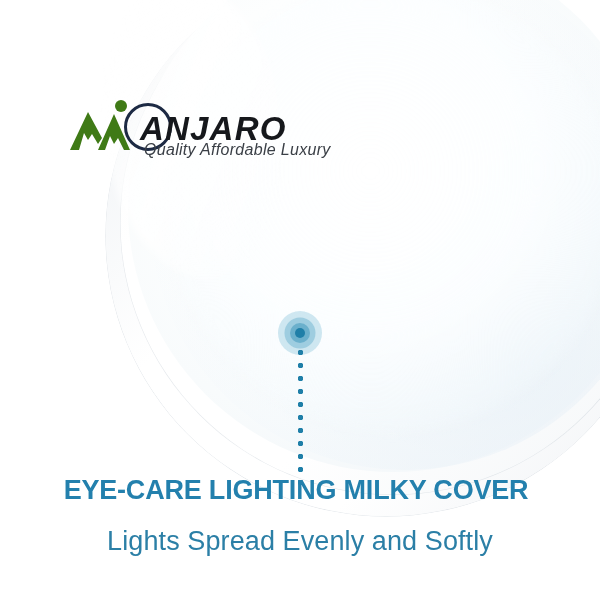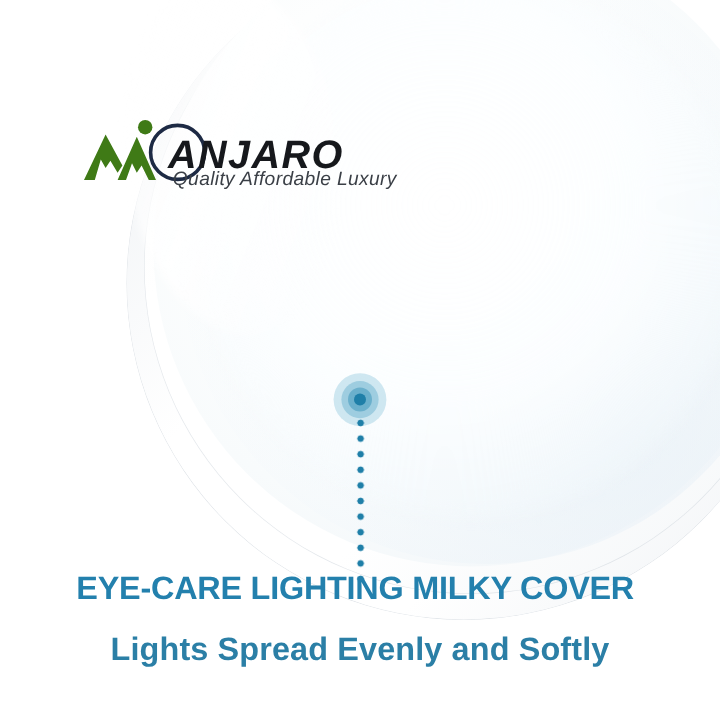--- a/index.html
+++ b/index.html
@@ -211,21 +211,21 @@
     color:#2380ad;
     line-height:1;
     white-space:nowrap;
   }
   .subhead {
     position:absolute;
     left:0; top:528px;
     width:600px;
     text-align:center;
     font-size:27px;
-    font-weight:bold;
+    font-weight:normal;
     letter-spacing:0.1px;
     color:#2b7fa6;
     line-height:1;
     white-space:nowrap;
   }
 </style>
 </head>
 <body>
 
 <div id="stage">

